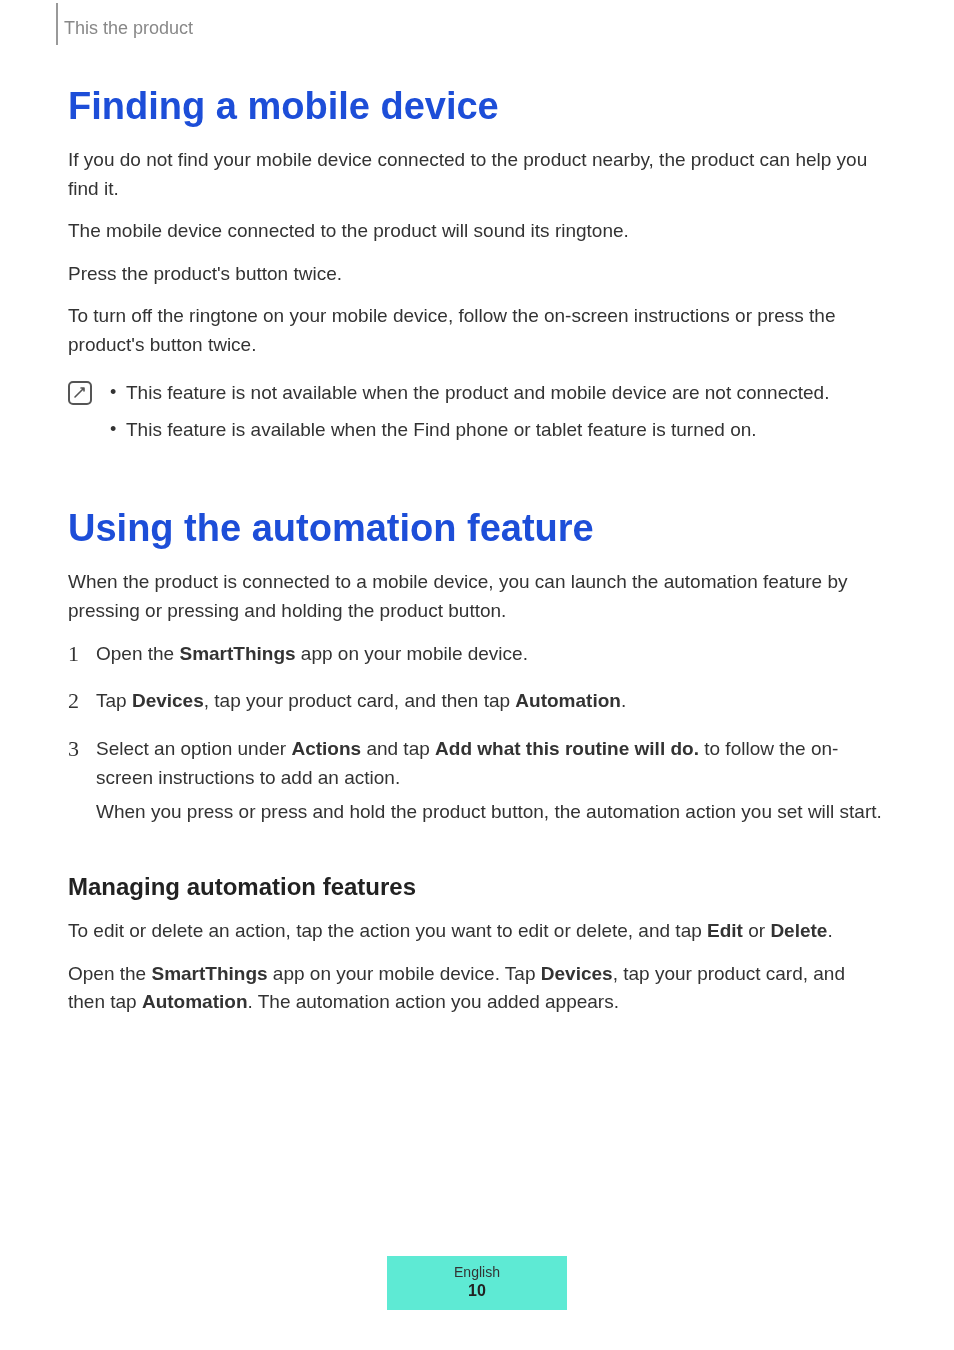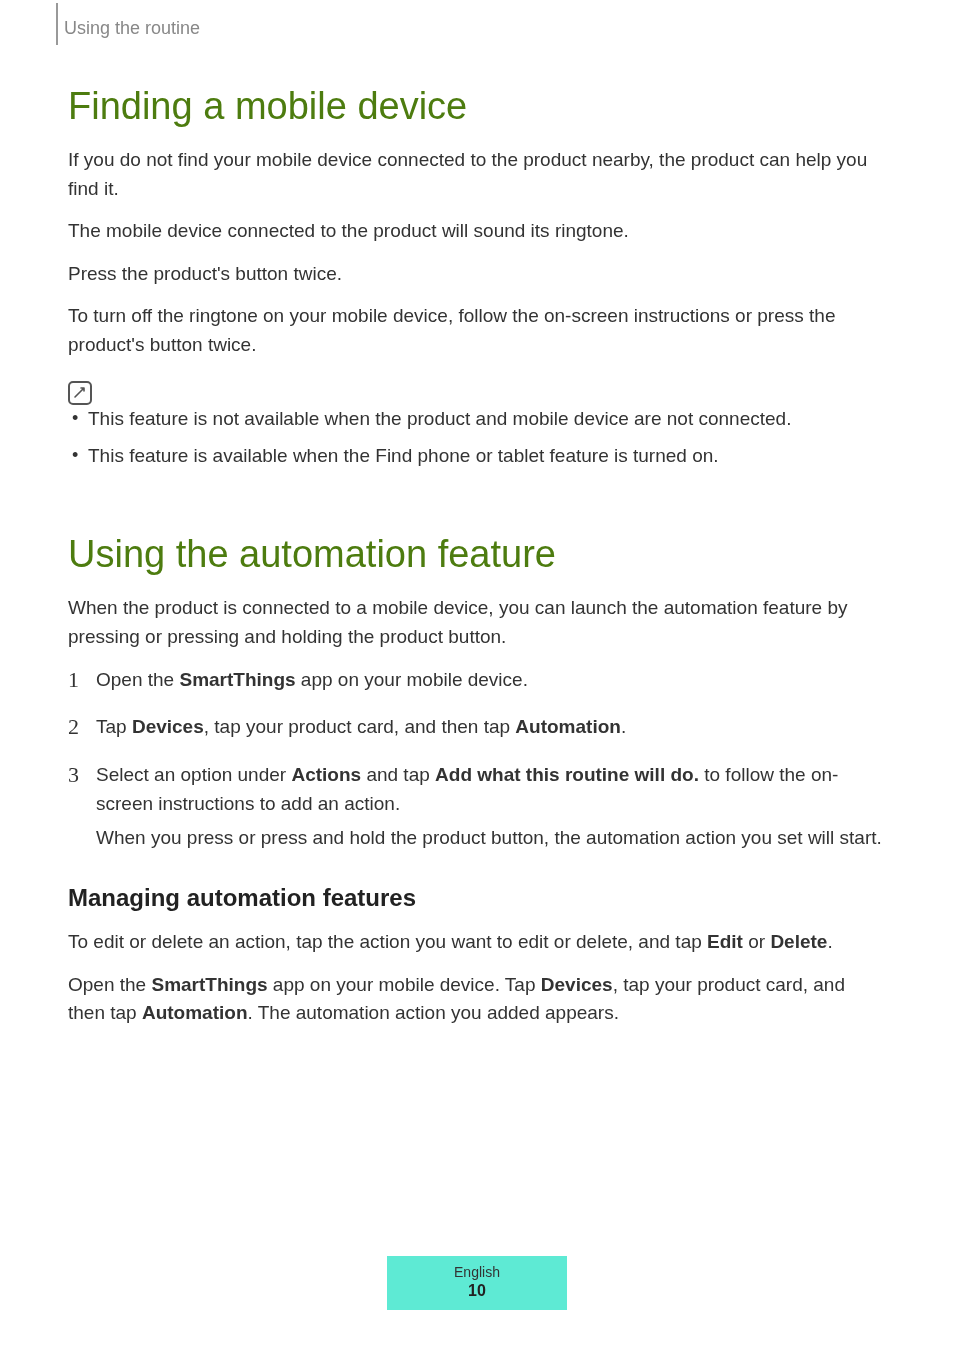--- a/index.html
+++ b/index.html
@@ -28,41 +28,40 @@
       left: 64px;
       top: 18px;
       font-size: 18px;
       color: #888;
       font-weight: 400;
     }
     .content {
       padding: 85px 68px 0 68px;
     }
     h1 {
-      color: #4d7c0f;
+      color: #1d4ed8;
       font-size: 38px;
-      font-weight: 400;
+      font-weight: 700;
       margin-bottom: 18px;
     }
     h1.section2 {
       margin-top: 55px;
       margin-bottom: 18px;
     }
     p.body {
       font-size: 19px;
       line-height: 1.5;
       margin-bottom: 14px;
       color: #333;
     }
     .note-block {
       display: flex;
       align-items: flex-start;
       margin-top: 20px;
       margin-bottom: 0;
-      flex-direction: column;
     }
     .note-icon-wrap {
       width: 38px;
       flex-shrink: 0;
       padding-top: 2px;
     }
     .note-icon {
       display: inline-flex;
       width: 24px;
       height: 24px;
@@ -117,21 +116,21 @@
       flex: 1;
       font-size: 19px;
       line-height: 1.55;
       color: #333;
     }
     ol.numbered li .itembody p { margin-bottom: 4px; }
     .bold { font-weight: 700; }
     h3.sub {
       font-size: 24px;
       font-weight: 700;
-      margin-top: 28px;
+      margin-top: 43px;
       margin-bottom: 16px;
       color: #222;
     }
     .footer {
       position: absolute;
       left: 50%;
       bottom: 40px;
       transform: translateX(-50%);
       width: 180px;
       background: #5eead4;
@@ -146,21 +145,21 @@
       font-size: 16px;
       font-weight: 700;
       color: #222;
       margin-top: 2px;
     }
   </style>
 </head>
 <body>
 
 <div class="header-rule"></div>
-<div class="header-text">Using the routine</div>
+<div class="header-text">This the product</div>
 
 <div class="content">
 
   <h1>Finding a mobile device</h1>
   <p class="body">If you do not find your mobile device connected to the product nearby, the product can help you find it.</p>
   <p class="body">The mobile device connected to the product will sound its ringtone.</p>
   <p class="body">Press the product's button twice.</p>
   <p class="body">To turn off the ringtone on your mobile device, follow the on-screen instructions or press the product's button twice.</p>
 
   <div class="note-block">

